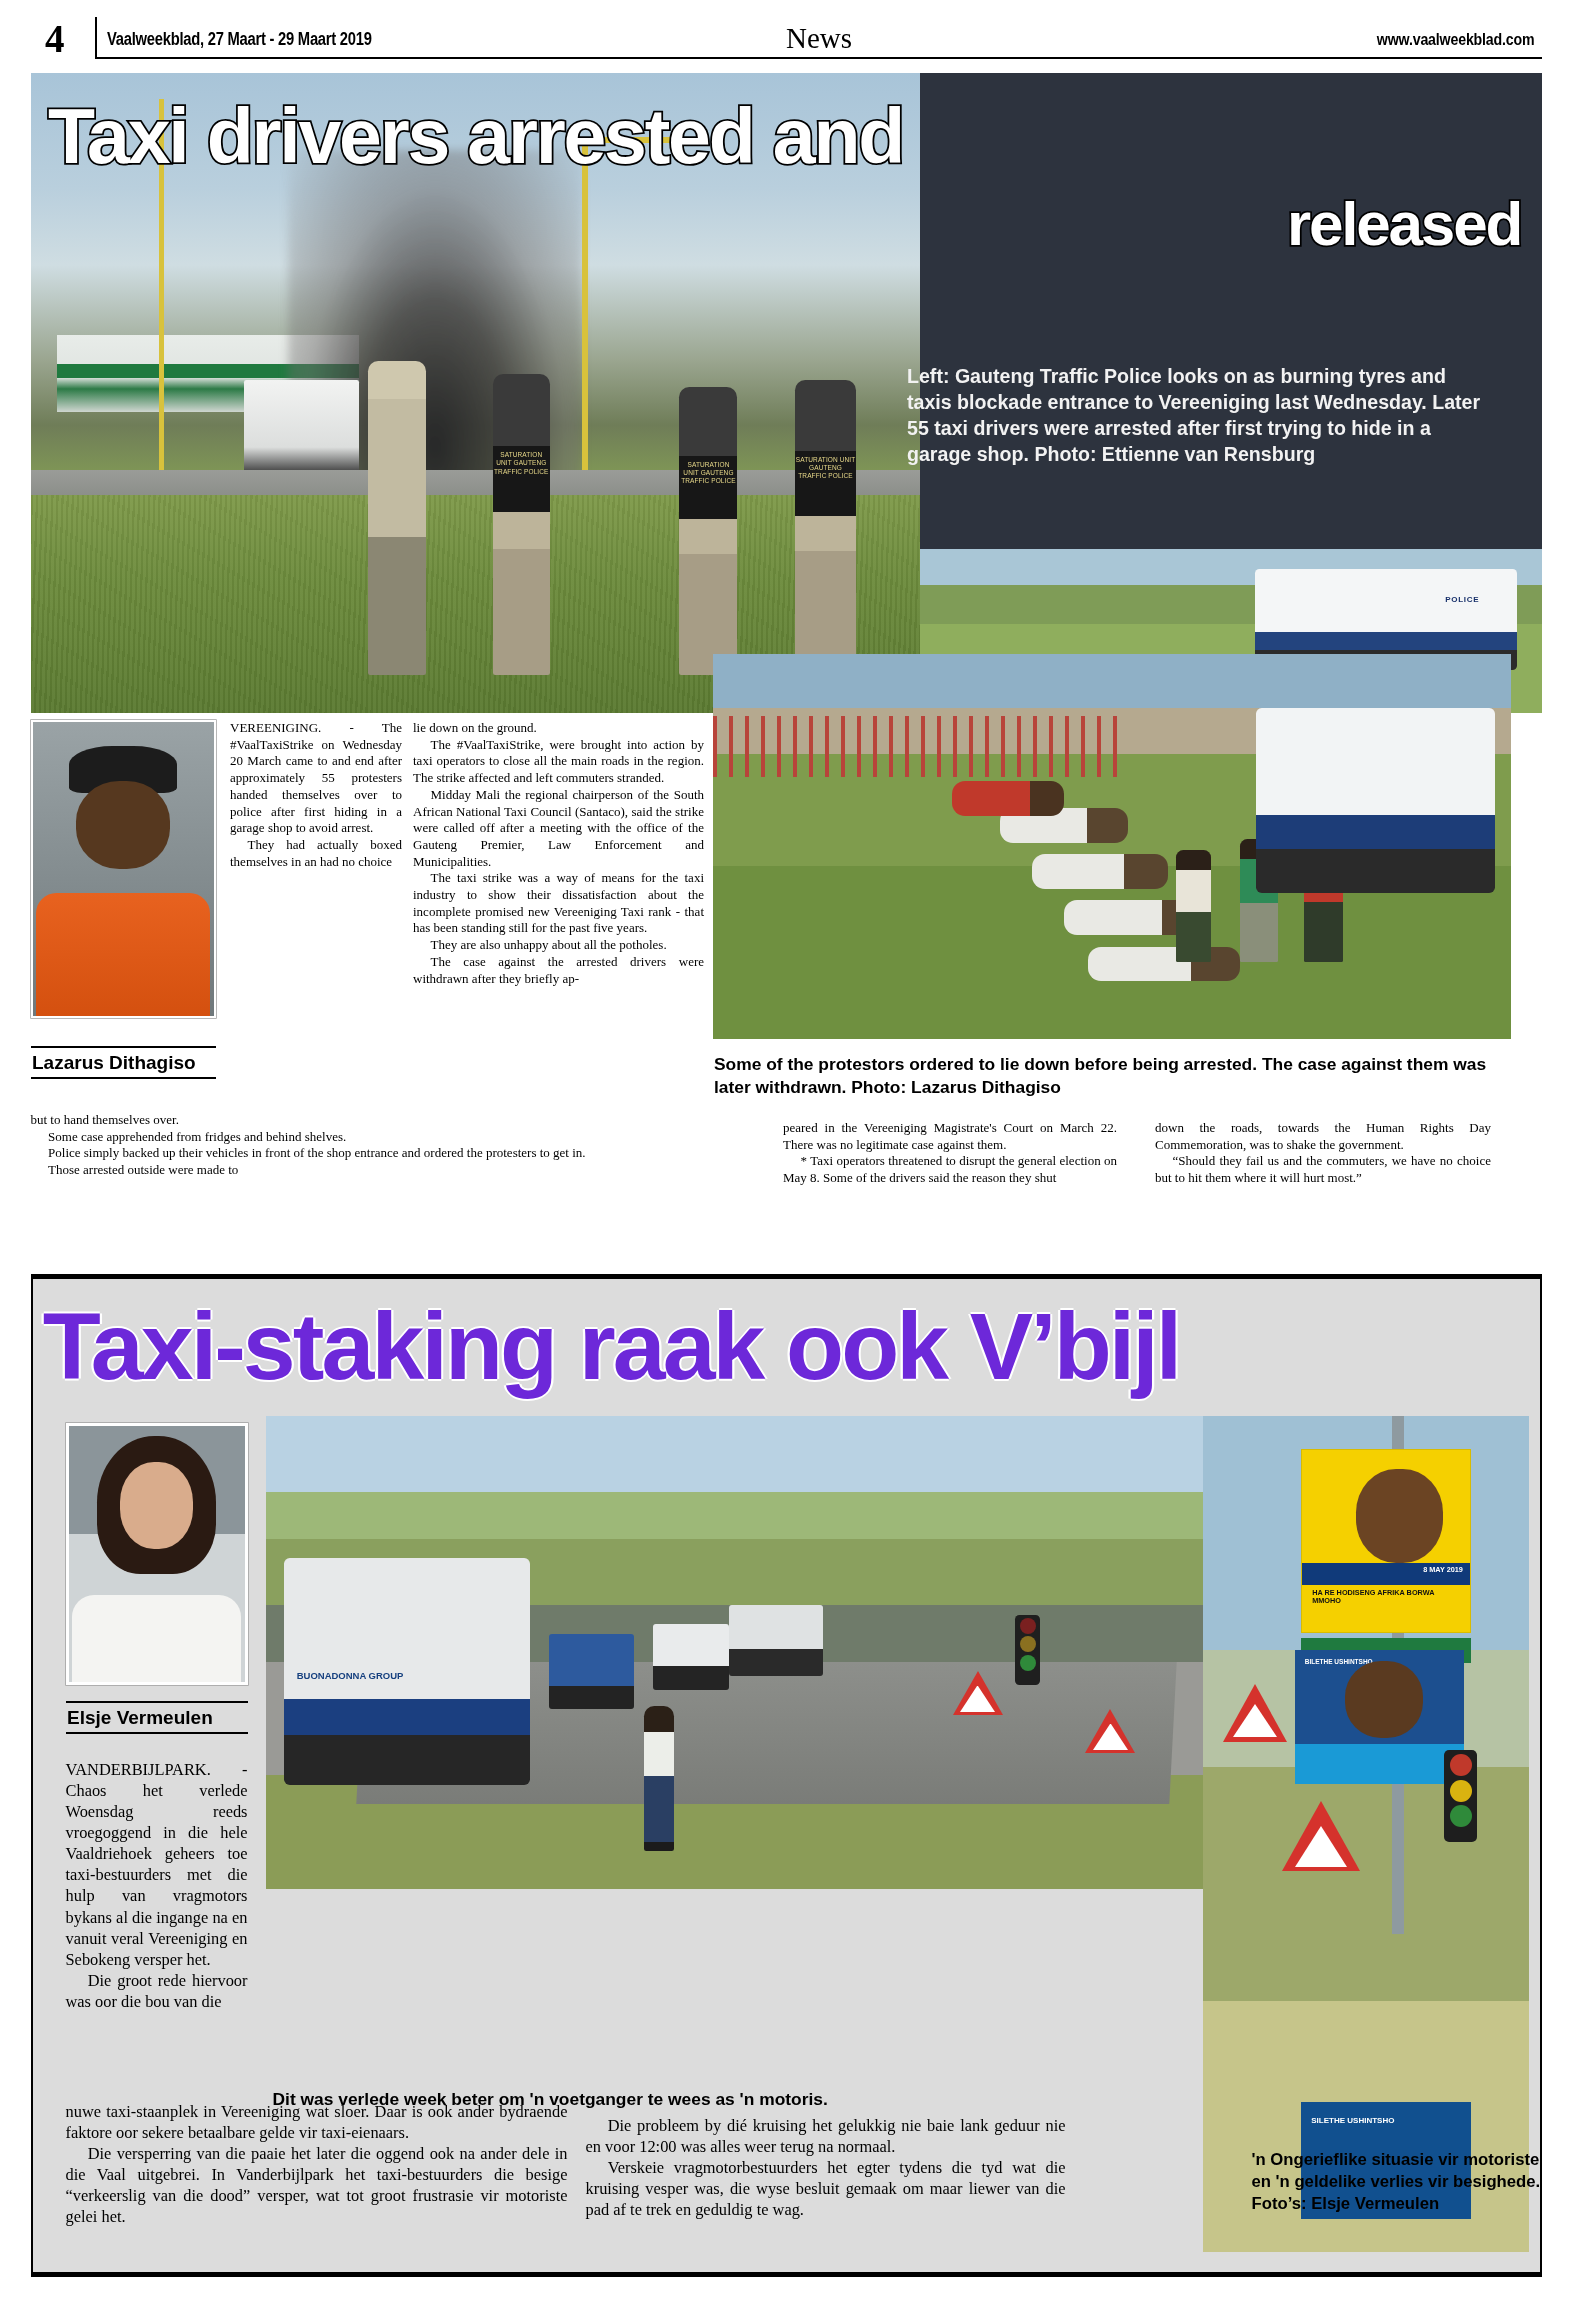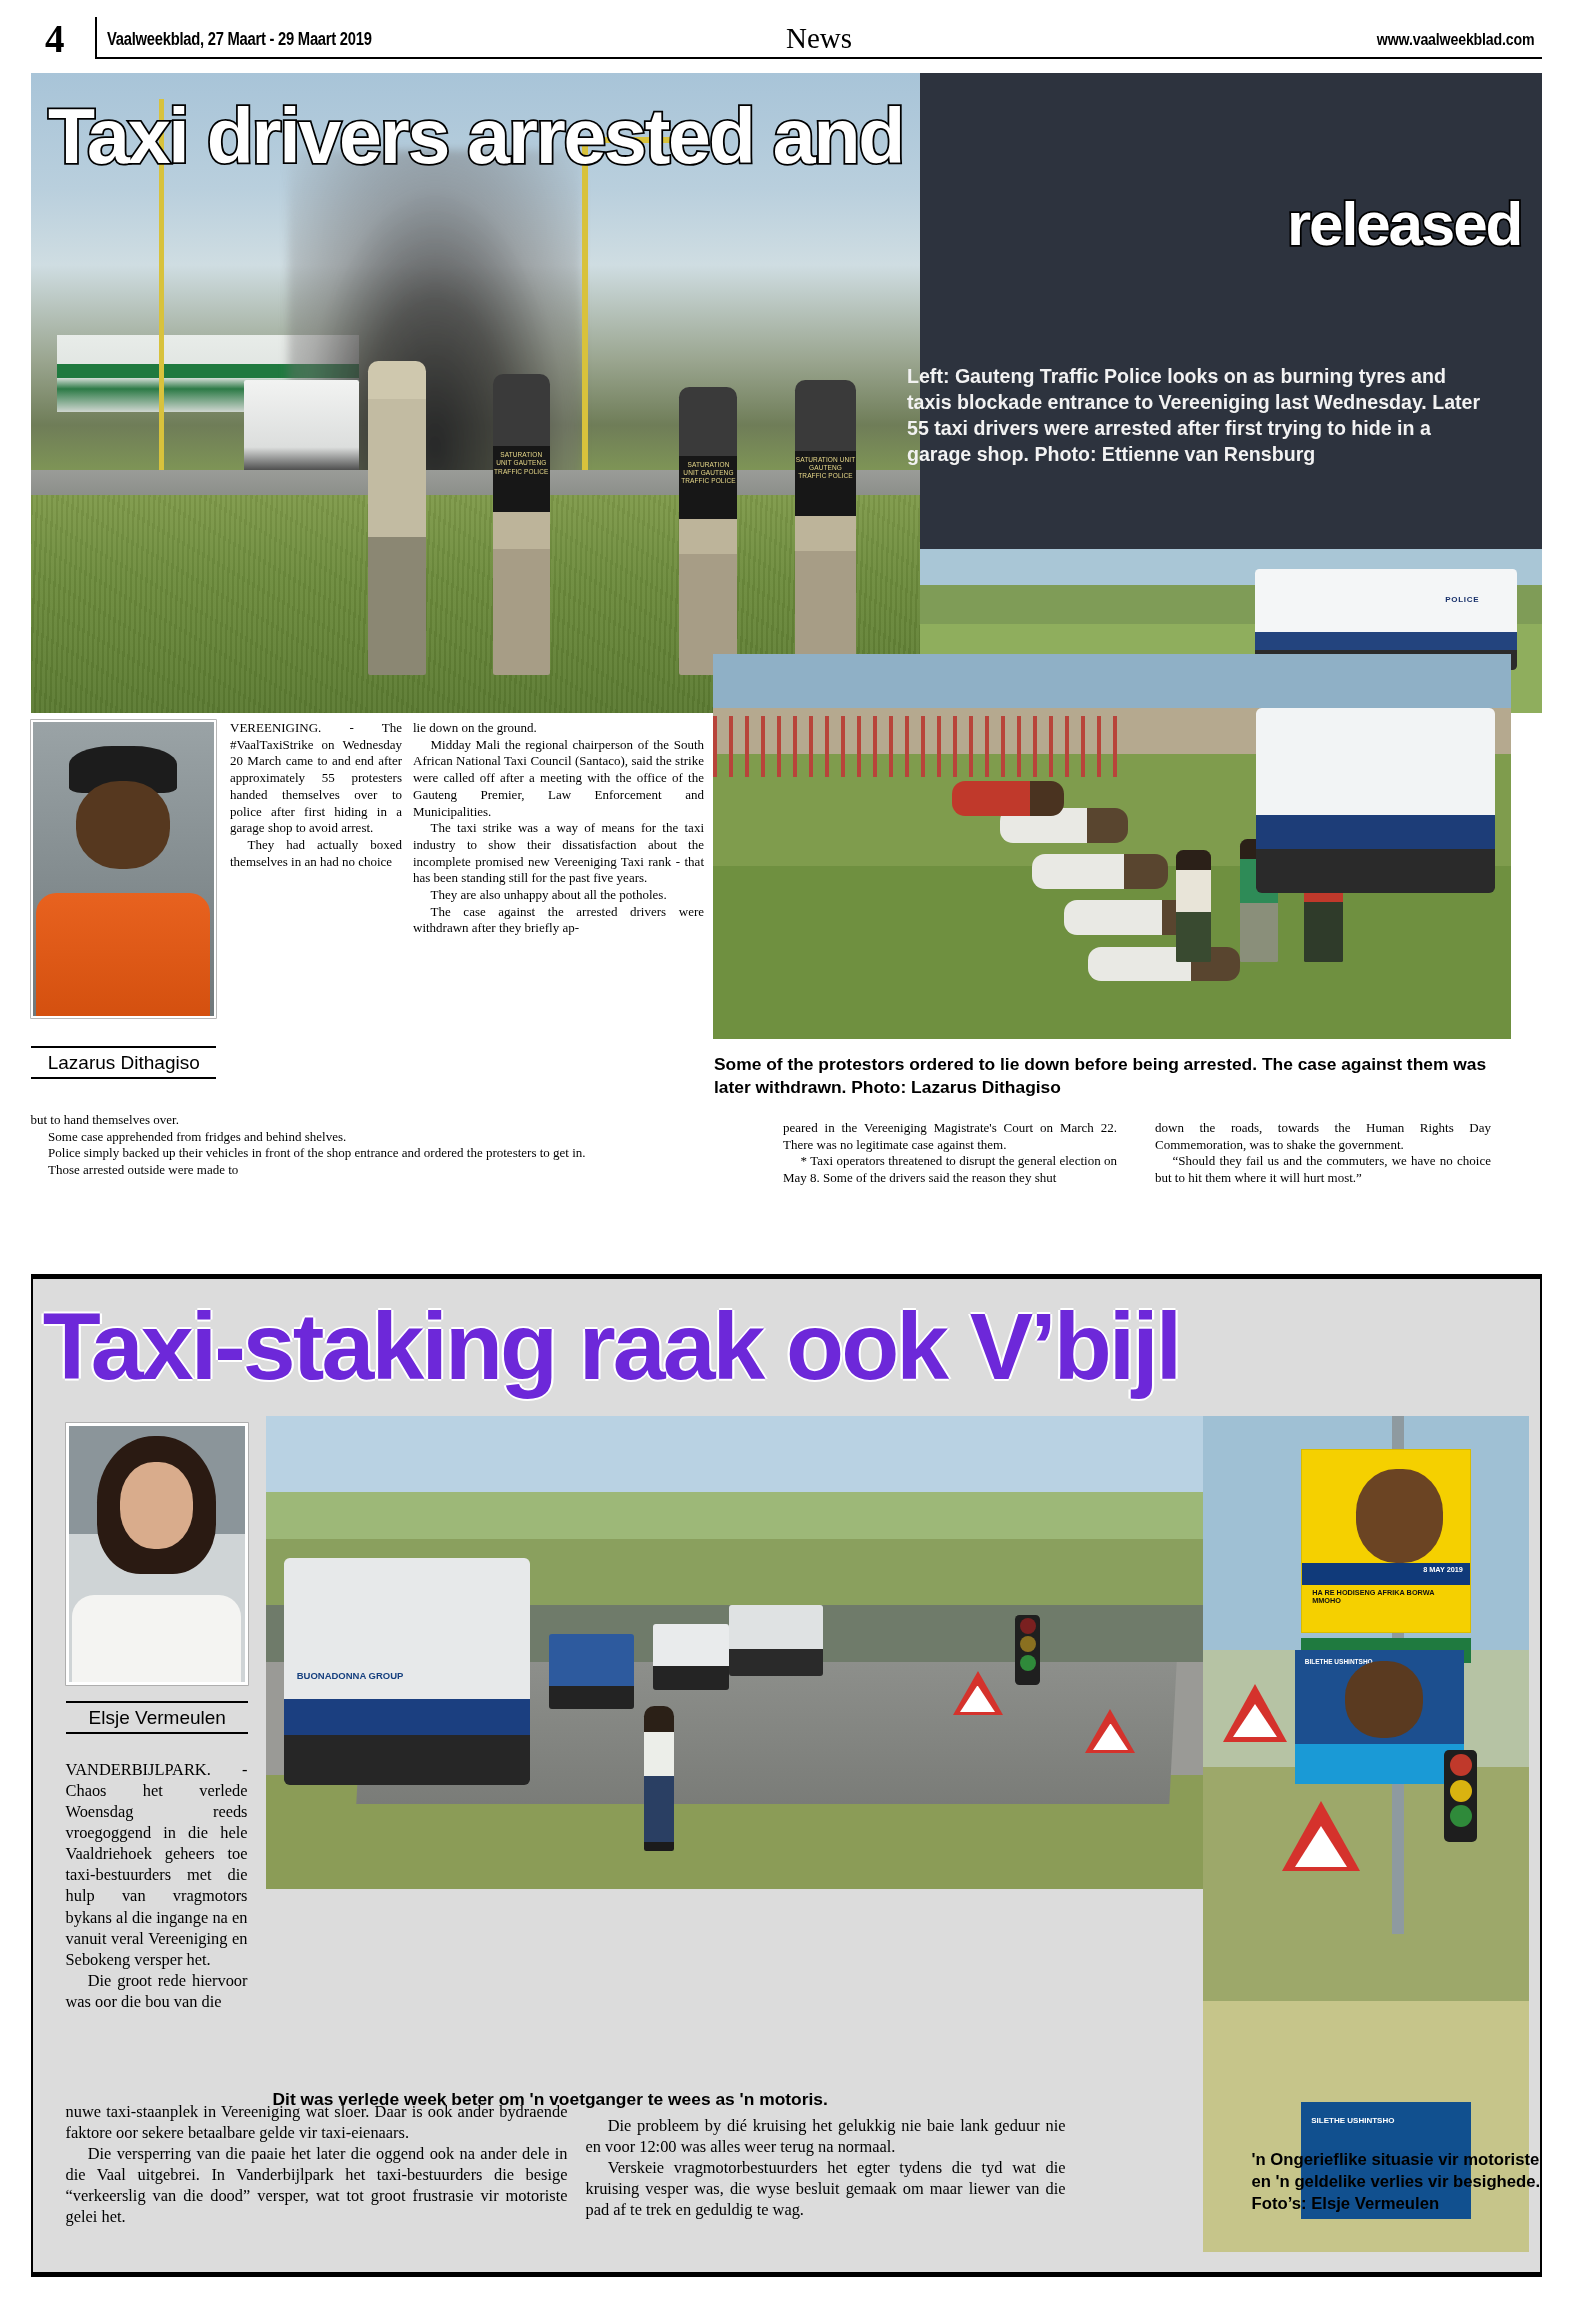--- a/index.html
+++ b/index.html
@@ -181,24 +181,23 @@
     overflow:hidden;
   }
   #mug1 .bg { position:absolute; inset:0; background:linear-gradient(to bottom,#9aa3a6,#6f787b); }
   #mug1 .cap { position:absolute; left:20%; top:8%; width:60%; height:16%; background:#1c1c1c; border-radius:40% 40% 12% 12%; }
   #mug1 .face { position:absolute; left:24%; top:20%; width:52%; height:30%; background:#56381f; border-radius:46%; }
   #mug1 .shirt { position:absolute; left:2%; bottom:0; width:96%; height:42%; background:linear-gradient(to bottom,#e8621f,#d4500f); border-radius:20.4px 20.4px 0 0; }
 
   .byline {
     position:absolute;
     font-family:"Liberation Sans", sans-serif;
-    font-size:19px; font-weight:normal; color:#000;
+    font-size:19px; font-weight:bold; color:#000;
     border-top:2.2px solid #000; border-bottom:2.2px solid #000;
     padding:3.6px 0 3.6px 1.5px;
-    text-align:center;
   }
   #byline1 { left:30.5px; top:1046px; width:185px; }
 
   
   .col {
     position:absolute;
     font-family:"Liberation Serif", serif;
     font-size:13px; line-height:1.285;
     text-align:justify; color:#000;
     hyphens:manual;
@@ -421,20 +420,21 @@
     <div class="shirt"></div>
 </div>
 <div class="byline" id="byline1">Lazarus Dithagiso</div>
 
 <div class="col" id="s1c1">
     <p class="first">VEREENIGING. - The #VaalTaxiStrike on Wednesday 20 March came to and end after approximately 55 protesters handed themselves over to police after first hiding in a garage shop to avoid arrest.</p>
     <p>They had actually boxed themselves in an had no choice</p>
   </div>
 <div class="col" id="s1c2">
     <p class="first">lie down on the ground.</p>
+    <p>The #VaalTaxiStrike, were brought into action by taxi operators to close all the main roads in the region. The strike affected and left commuters stranded.</p>
     <p>Midday Mali the regional chairperson of the South African National Taxi Council (Santaco), said the strike were called off after a meeting with the office of the Gauteng Premier, Law Enforcement and Municipalities.</p>
     <p>The taxi strike was a way of means for the taxi industry to show their dissatisfaction about the incomplete promised new Vereeniging Taxi rank - that has been standing still for the past five years.</p>
     <p>They are also unhappy about all the potholes.</p>
     <p>The case against the arrested drivers were withdrawn after they briefly ap-</p>
   </div>
 <div class="col" id="s1c1b">
     <p class="first">but to hand themselves over.</p>
     <p>Some case apprehended from fridges and behind shelves.</p>
     <p>Police simply backed up their vehicles in front of the shop entrance and ordered the protesters to get in.</p>
     <p>Those arrested outside were made to</p>

